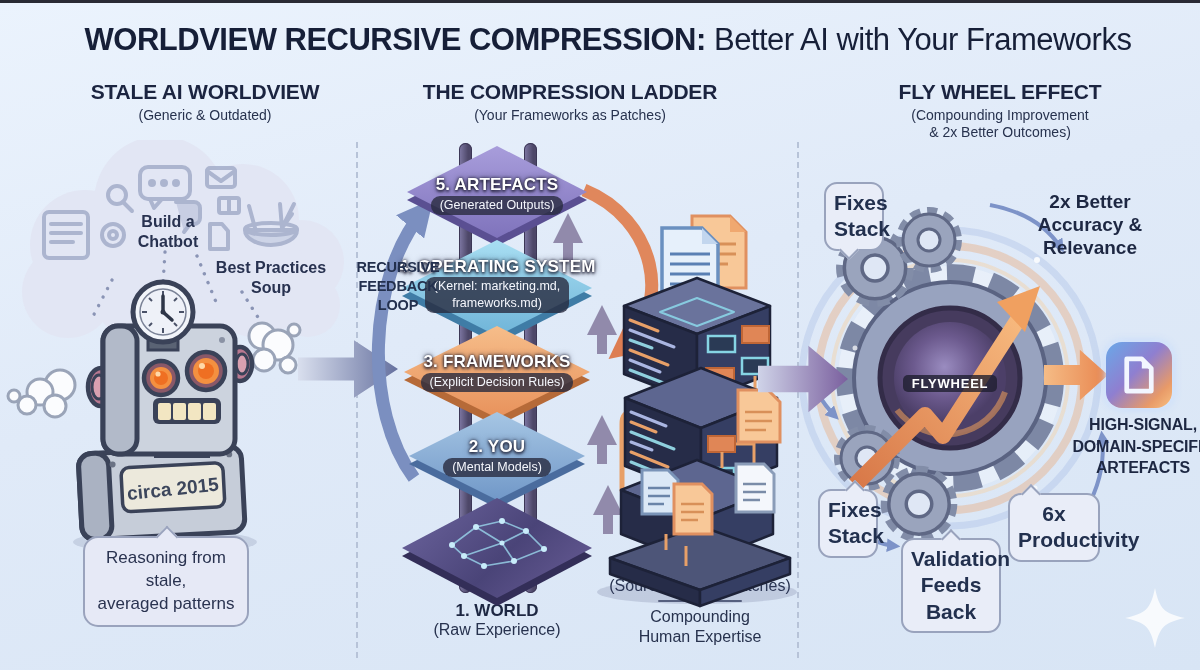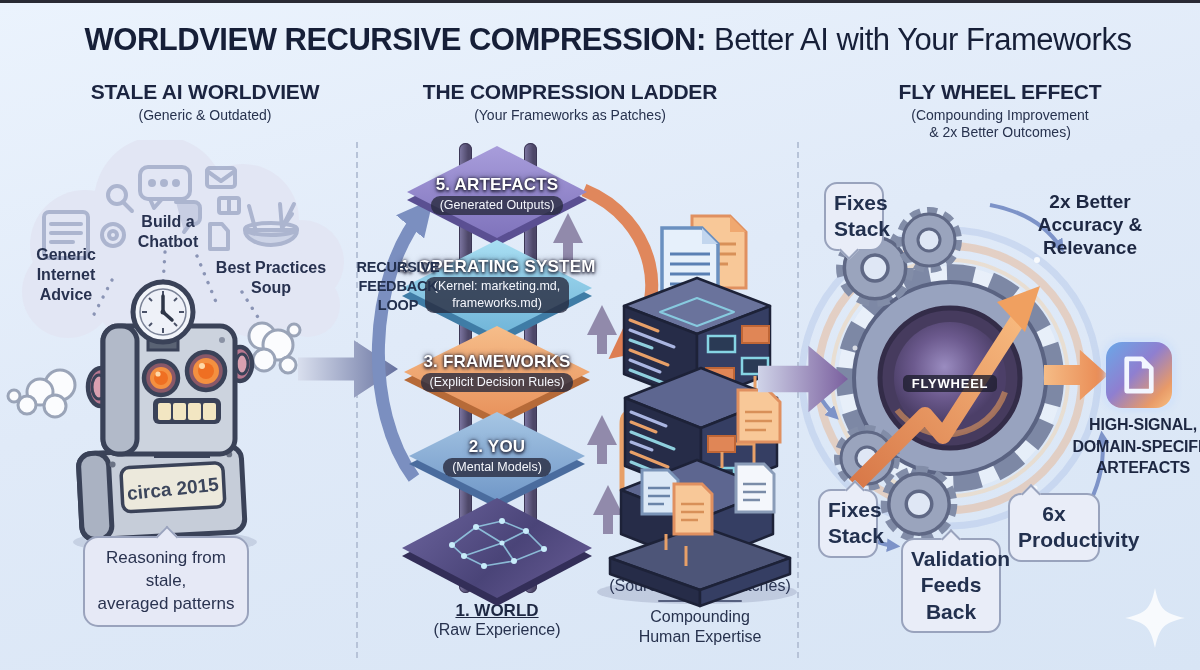--- a/index.html
+++ b/index.html
@@ -199,23 +199,20 @@
           <line x1="149" y1="186" x2="152" y2="183"></line>
             <line x1="177" y1="186" x2="174" y2="183"></line>
         </g>
         <line x1="163" y1="172" x2="163" y2="156" stroke="#2e3648" stroke-width="3.5" stroke-linecap="round"></line>
         <line x1="163" y1="172" x2="172" y2="180" stroke="#2e3648" stroke-width="3.5" stroke-linecap="round"></line>
         <circle cx="163" cy="172" r="2.5" fill="#2e3648"></circle>
       </g>
     </g>
   </svg>
 
-  <div class="abs ctr cloudlab preline" style="left:10px;top:245px;width:112px;">Generic
-Internet
-Advice</div>
   <div class="abs ctr cloudlab preline" style="left:118px;top:212px;width:100px;">Build a
 Chatbot</div>
   <div class="abs ctr cloudlab preline" style="left:205px;top:258px;width:132px;">Best Practices
 Soup</div>
 
   <div class="abs caption preline" style="left:83px;top:536px;width:166px;">Reasoning from stale,
 averaged patterns</div>
 
   <div class="abs arrow-right" style="left:298px;top:337px;width:100px;height:64px;
        background:linear-gradient(90deg,#d9dfee,#66719f);"></div>
@@ -399,21 +396,21 @@
   </div>
   <div class="abs ctr" style="left:387px;top:437px;width:220px;z-index:5;">
     <div class="dlab">2. YOU</div>
     <span class="dpill preline">(Mental Models)</span>
   </div>
 
   <div class="abs ctr looplab preline" style="left:352px;top:258px;width:92px;z-index:5;">RECURSIVE
 FEEDBACK
 LOOP</div>
 
-  <div class="abs ctr navyb" style="left:407px;top:601px;width:180px;font-size:17px;text-decoration:underline;">1. WORLD</div>
+  <div class="abs ctr navyb" style="left:407px;top:601px;width:180px;font-size:17px;">1. WORLD</div>
   <div class="abs ctr" style="left:397px;top:621px;width:200px;font-size:16px;color:#27324e;">(Raw Experience)</div>
 
   <div class="abs ctr navyb" style="left:610px;top:556px;width:180px;font-size:18px;letter-spacing:-.2px;">YOUR KERNEL</div>
   <div class="abs ctr" style="left:600px;top:577px;width:200px;font-size:16px;color:#27324e;">(Source Code &amp; Patches)</div>
   <div class="abs kdivider" style="left:658px;top:600px;"></div>
   <div class="abs ctr preline" style="left:610px;top:607px;width:180px;font-size:16px;color:#27324e;line-height:1.25;">Compounding
 Human Expertise</div>
 
   <div class="abs arrow-right" style="left:758px;top:342px;width:90px;height:74px;z-index:6;
        background:linear-gradient(90deg,#cfd3e8,#7a5f9e);"></div>

